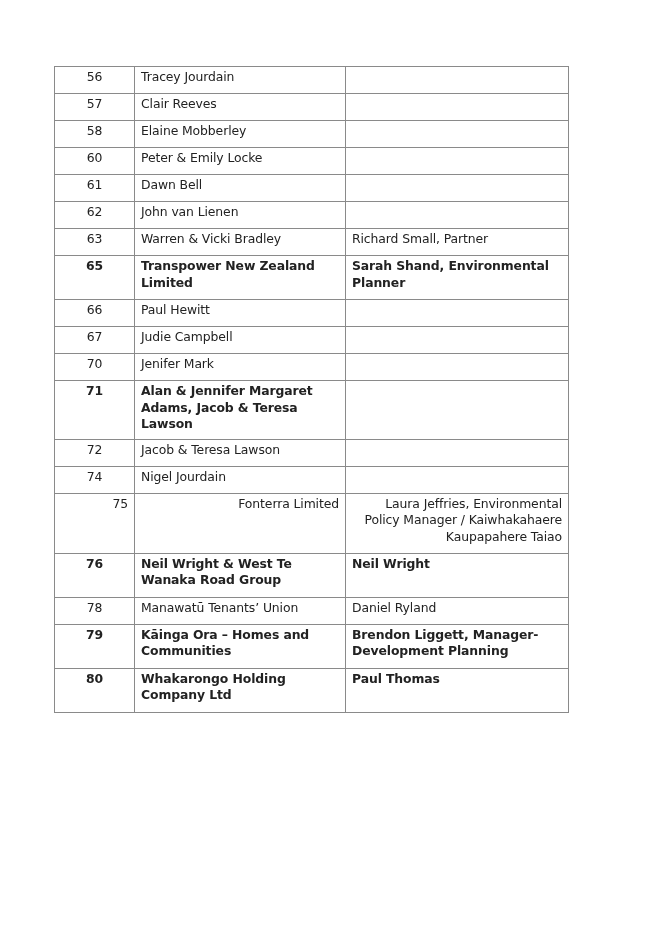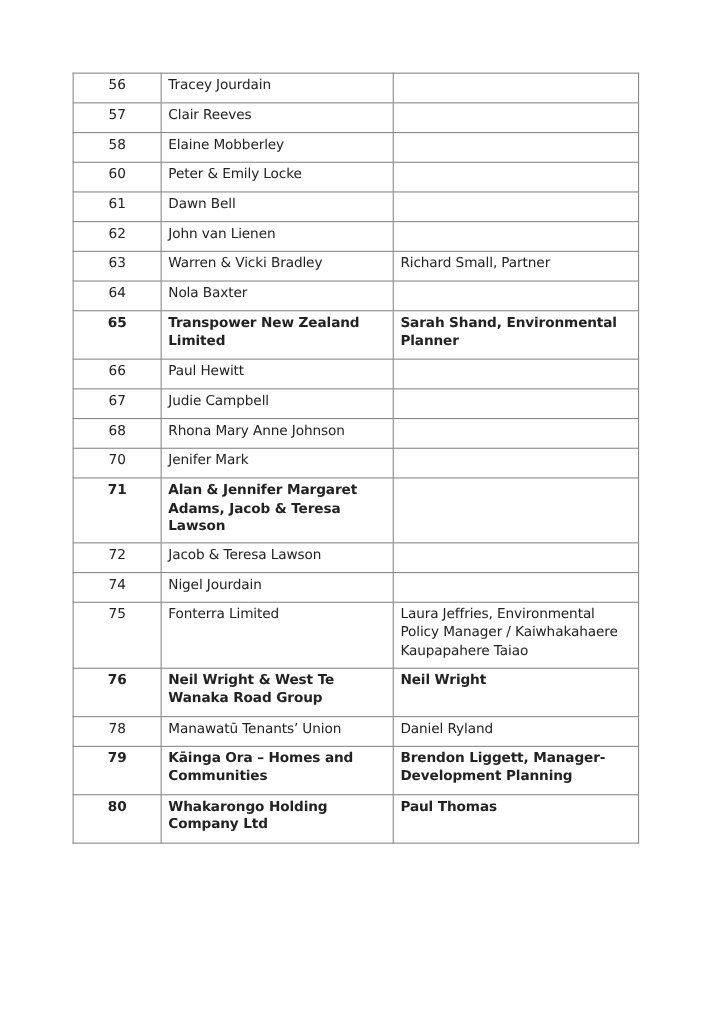--- a/index.html
+++ b/index.html
@@ -1,29 +1,29 @@
 <!DOCTYPE html>
 <html><head>
   <meta charset="utf-8">
   <style>
     html, body { margin: 0; padding: 0; background: #ffffff; }
     body { width: 645px; height: 926px; position: relative; overflow: hidden;
            font-family: "DejaVu Sans", sans-serif; color: #222; }
-    table.sub { position: absolute; left: 66px; top: 66px; width: 514px;
+    table.sub { position: absolute; left: 54px; top: 66px; width: 514px;
                 border-collapse: collapse; table-layout: fixed; }
     table.sub td { border: 1px solid #8a8a8a; vertical-align: top;
                    font-size: 12.4px; line-height: 16.5px; padding: 2px 6px 6px 6px;
                    letter-spacing: -0.1px; }
     col.c1 { width: 80px; }
     col.c2 { width: 211px; }
     col.c3 { width: 223px; }
     td.num { text-align: center; padding-left: 0; padding-right: 0; }
     tr.h1 td { height: 18px; }
     tr.h2 td { height: 35px; font-weight: bold; }
-    tr.h3 td { height: 51px; }
+    tr.h3 td { height: 51px; text-align: right; }
   </style>
 </head>
 <body>
 
 <table class="sub">
   <colgroup>
       <col class="c1">
       <col class="c2">
       <col class="c3">
     </colgroup>
@@ -56,43 +56,33 @@
     <tr class="h1">
         <td class="num">62</td>
         <td>John van Lienen</td>
         <td></td>
       </tr>
     <tr class="h1">
         <td class="num">63</td>
         <td>Warren &amp; Vicki Bradley</td>
         <td>Richard Small, Partner</td>
       </tr>
-    <tr class="h1">
-        <td class="num">64</td>
-        <td>Nola Baxter</td>
-        <td></td>
-      </tr>
     <tr class="h2">
         <td class="num">65</td>
         <td>Transpower New Zealand Limited</td>
         <td>Sarah Shand, Environmental Planner</td>
       </tr>
     <tr class="h1">
         <td class="num">66</td>
         <td>Paul Hewitt</td>
         <td></td>
       </tr>
     <tr class="h1">
         <td class="num">67</td>
         <td>Judie Campbell</td>
-        <td></td>
-      </tr>
-    <tr class="h1">
-        <td class="num">68</td>
-        <td>Rhona Mary Anne Johnson</td>
         <td></td>
       </tr>
     <tr class="h1">
         <td class="num">70</td>
         <td>Jenifer Mark</td>
         <td></td>
       </tr>
     <tr class="h2">
         <td class="num">71</td>
         <td>Alan &amp; Jennifer Margaret Adams, Jacob &amp; Teresa Lawson</td>

